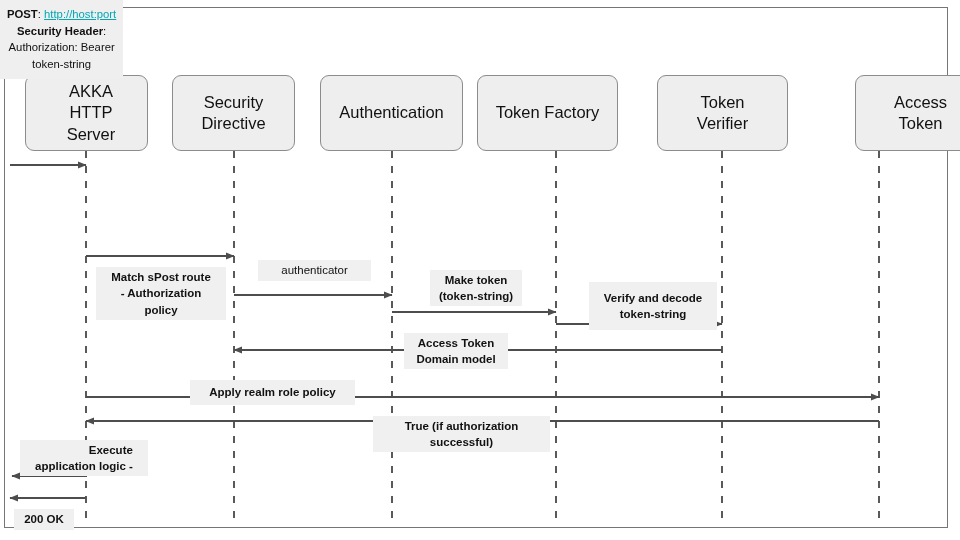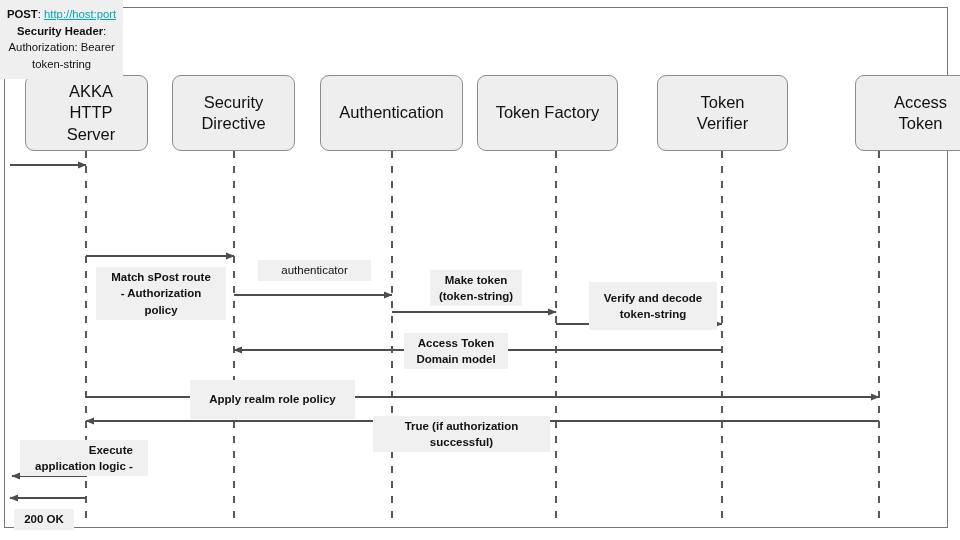--- a/index.html
+++ b/index.html
@@ -151,20 +151,20 @@
       <div class="msg-label" style="left: 96px; top: 267px; width: 130px; height: 53px;">Match sPost route
  -  Authorization
 policy</div>
       <div class="msg-label plain" style="left: 258px; top: 260px; width: 113px; height: 21px;">authenticator</div>
       <div class="msg-label" style="left: 430px; top: 270px; width: 92px; height: 36px;">Make token
 (token-string)</div>
       <div class="msg-label" style="left: 589px; top: 282px; width: 128px; height: 48px;">Verify and decode
 token-string</div>
       <div class="msg-label" style="left: 404px; top: 333px; width: 104px; height: 36px;">Access Token
 Domain model</div>
-      <div class="msg-label" style="left: 190px; top: 380px; width: 165px; height: 39px;">Apply realm role  policy</div>
+      <div class="msg-label" style="left: 190px; top: 380px; width: 165px; height: 25px;">Apply realm role  policy</div>
       <div class="msg-label" style="left: 373px; top: 416px; width: 177px; height: 36px;">True (if authorization
 successful)</div>
       <div class="msg-label" style="left: 20px; top: 440px; width: 128px; height: 36px; text-align: right;">Execute
 application logic -</div>
       <div class="msg-label" style="left: 14px; top: 509px; width: 60px; height: 21px;">200 OK</div>
     </div>
 </div>
 
 </body></html>

